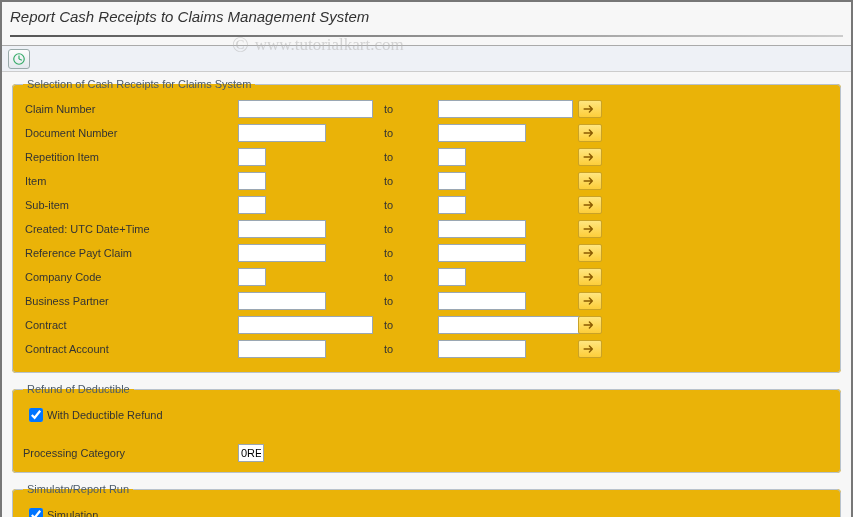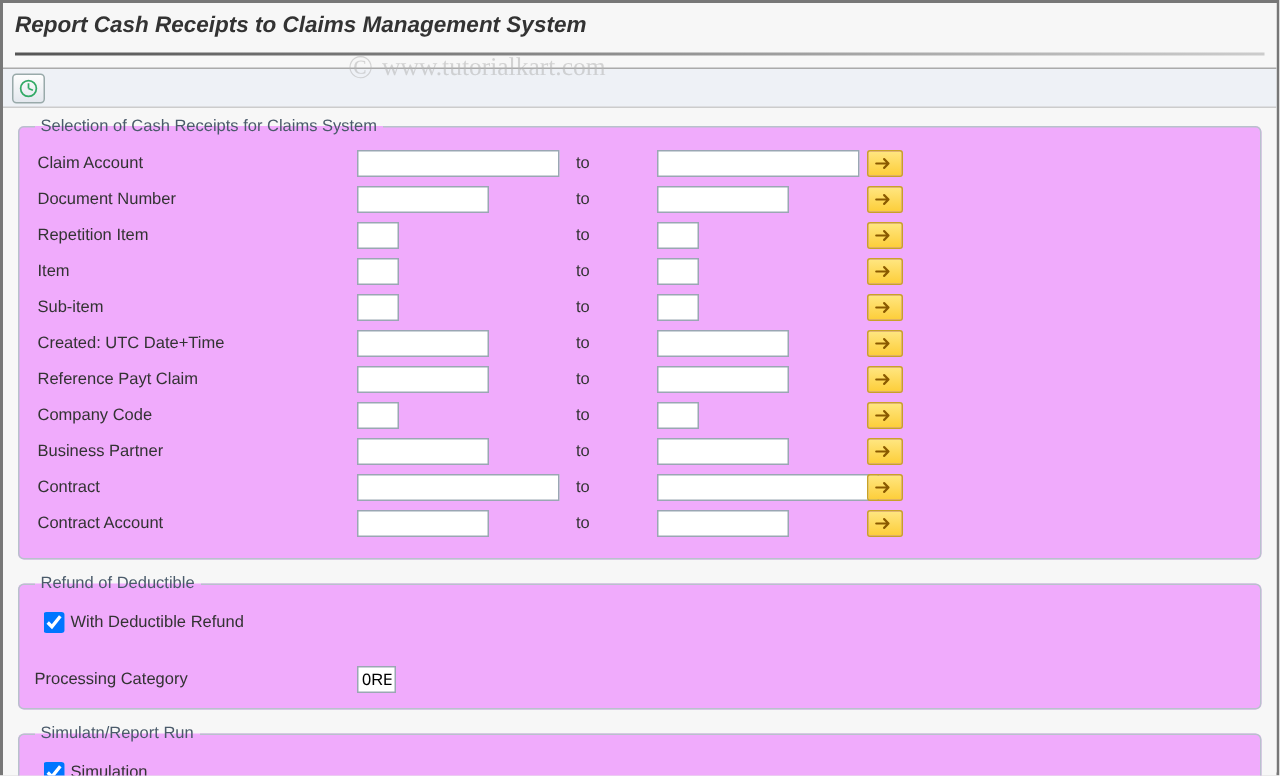--- a/index.html
+++ b/index.html
@@ -19,21 +19,21 @@
   }
   .header {
     height: 44px;
     border-bottom: 1px solid #aaa;
     padding: 4px 8px 0 8px;
     position: relative;
     background: #f7f7f7;
   }
   .title {
     font-size: 15px;
-    font-weight: bold;
+    font-weight: normal;
     font-style: italic;
     color: #333;
     margin-top: 2px;
   }
   .title-underline {
     position: absolute;
     left: 8px;
     right: 8px;
     bottom: 8px;
     height: 2px;
@@ -59,21 +59,21 @@
   .exec-btn svg { width: 14px; height: 14px; }
   .body {
     padding: 6px 10px 10px 10px;
     background: #f7f7f7;
   }
   fieldset.group {
     border: 1px solid #b8c2cc;
     border-radius: 4px;
     margin: 0 0 10px 0;
     padding: 8px 0 10px 10px;
-    background: #f0abfc;
+    background: #eab308;
   }
   fieldset.group legend {
     font-size: 11px;
     color: #4a5a6a;
     padding: 0 4px;
   }
   .row {
     display: flex;
     align-items: center;
     height: 22px;
@@ -178,21 +178,21 @@
     <span class="c">©</span>
     <span>www.tutorialkart.com</span>
   </div>
 
   <div class="body">
 
     <fieldset class="group">
       <legend>Selection of Cash Receipts for Claims System</legend>
 
       <div class="row">
-        <div class="lbl">Claim Account</div>
+        <div class="lbl">Claim Number</div>
         <div class="cell-from">
             <input type="text" class="fld w-long" value="" style="">
           </div>
         <div class="cell-to-label">to</div>
         <div class="cell-to">
             <input type="text" class="fld w-long" value="" style="">
           </div>
         <div class="cell-btn">
             <div class="multi-btn">
               <svg viewBox="0 0 24 16">

